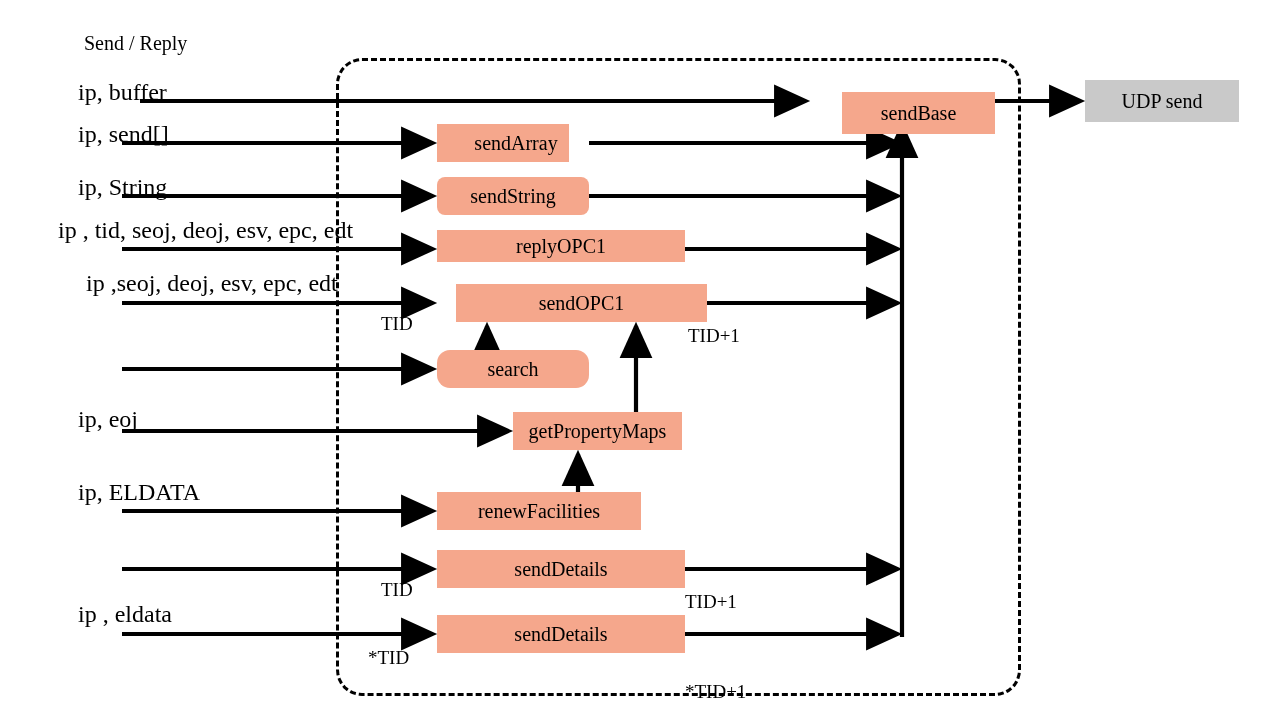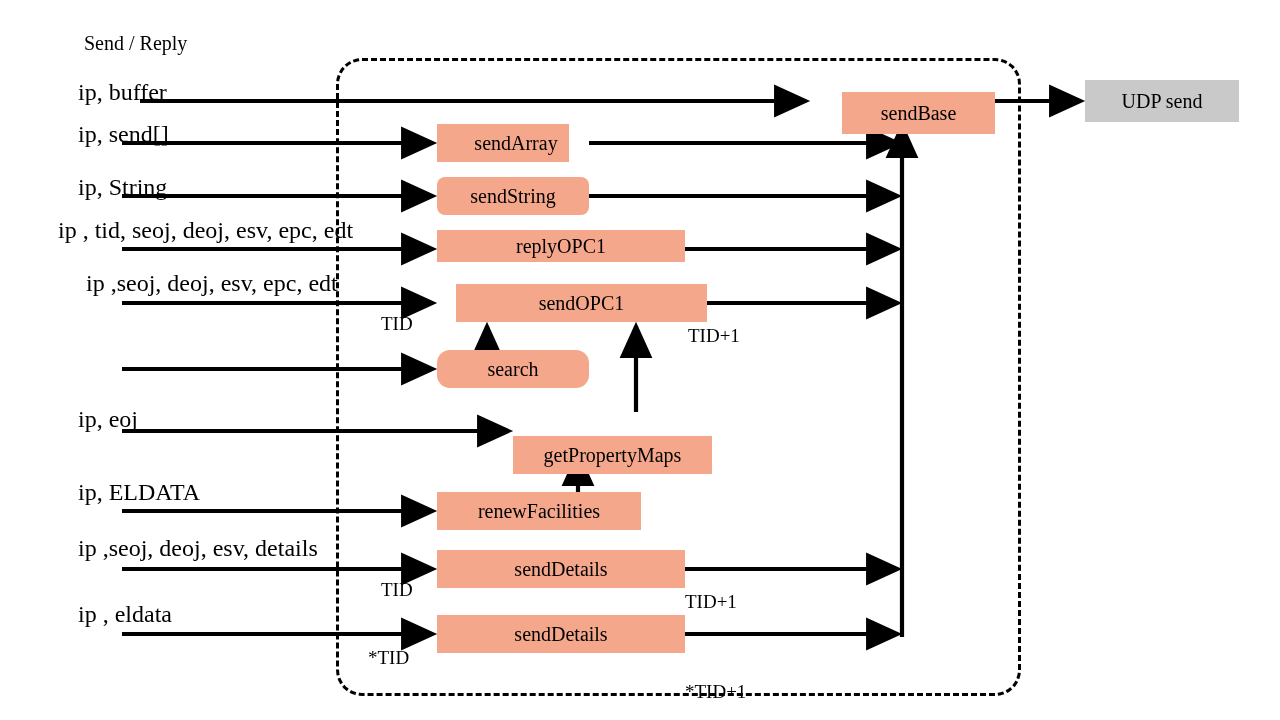--- a/index.html
+++ b/index.html
@@ -81,21 +81,20 @@
 
   <div class="title" style="left:42px;top:33px;">Send / Reply</div>
 
   <div class="lbl" style="left:78px;top:82px;">ip, buffer</div>
   <div class="lbl" style="left:78px;top:124px;">ip, send[]</div>
   <div class="lbl" style="left:78px;top:177px;">ip, String</div>
   <div class="lbl" style="left:58px;top:220px;">ip , tid, seoj, deoj, esv, epc, edt</div>
   <div class="lbl" style="left:58px;top:273px;margin-left:28px;">ip ,seoj, deoj, esv, epc, edt</div>
   <div class="lbl" style="left:78px;top:409px;">ip, eoj</div>
   <div class="lbl" style="left:78px;top:482px;">ip, ELDATA</div>
-  <div class="lbl" style="left:78px;top:538px;">ip ,seoj, deoj, esv, details</div>
   <div class="lbl" style="left:78px;top:604px;">ip , eldata</div>
 
   <div class="tidlbl" style="left:381px;top:314px;">TID</div>
   <div class="tidlbl" style="left:688px;top:326px;">TID+1</div>
   <div class="tidlbl" style="left:381px;top:580px;">TID</div>
   <div class="tidlbl" style="left:685px;top:592px;">TID+1</div>
   <div class="tidlbl" style="left:368px;top:648px;">*TID</div>
   <div class="tidlbl" style="left:685px;top:682px;">*TID+1</div>
 
   <div class="box" style="left:810px;top:92px;width:153px;height:42px;margin-left:32px;">sendBase</div>
@@ -105,21 +104,21 @@
   <div class="box" style="left:437px;top:124px;width:132px;height:38px;padding-left:26px;">sendArray</div>
 
   <div class="box" style="left:437px;top:177px;width:152px;height:38px;border-radius:8px;">sendString</div>
 
   <div class="box" style="left:437px;top:230px;width:248px;height:32px;">replyOPC1</div>
 
   <div class="box" style="left:456px;top:284px;width:251px;height:38px;">sendOPC1</div>
 
   <div class="box" style="left:437px;top:350px;width:152px;height:38px;border-radius:13px;">search</div>
 
-  <div class="box" style="left:513px;top:412px;width:199px;height:38px;margin-top:24px;">getPropertyMaps</div>
+  <div class="box" style="left:513px;top:412px;width:169px;height:38px;">getPropertyMaps</div>
 
   <div class="box" style="left:437px;top:492px;width:204px;height:38px;">renewFacilities</div>
 
   <div class="box" style="left:437px;top:550px;width:248px;height:38px;">sendDetails</div>
 
   <div class="box" style="left:437px;top:615px;width:248px;height:38px;">sendDetails</div>
 
 </div>
 
 </body></html>

